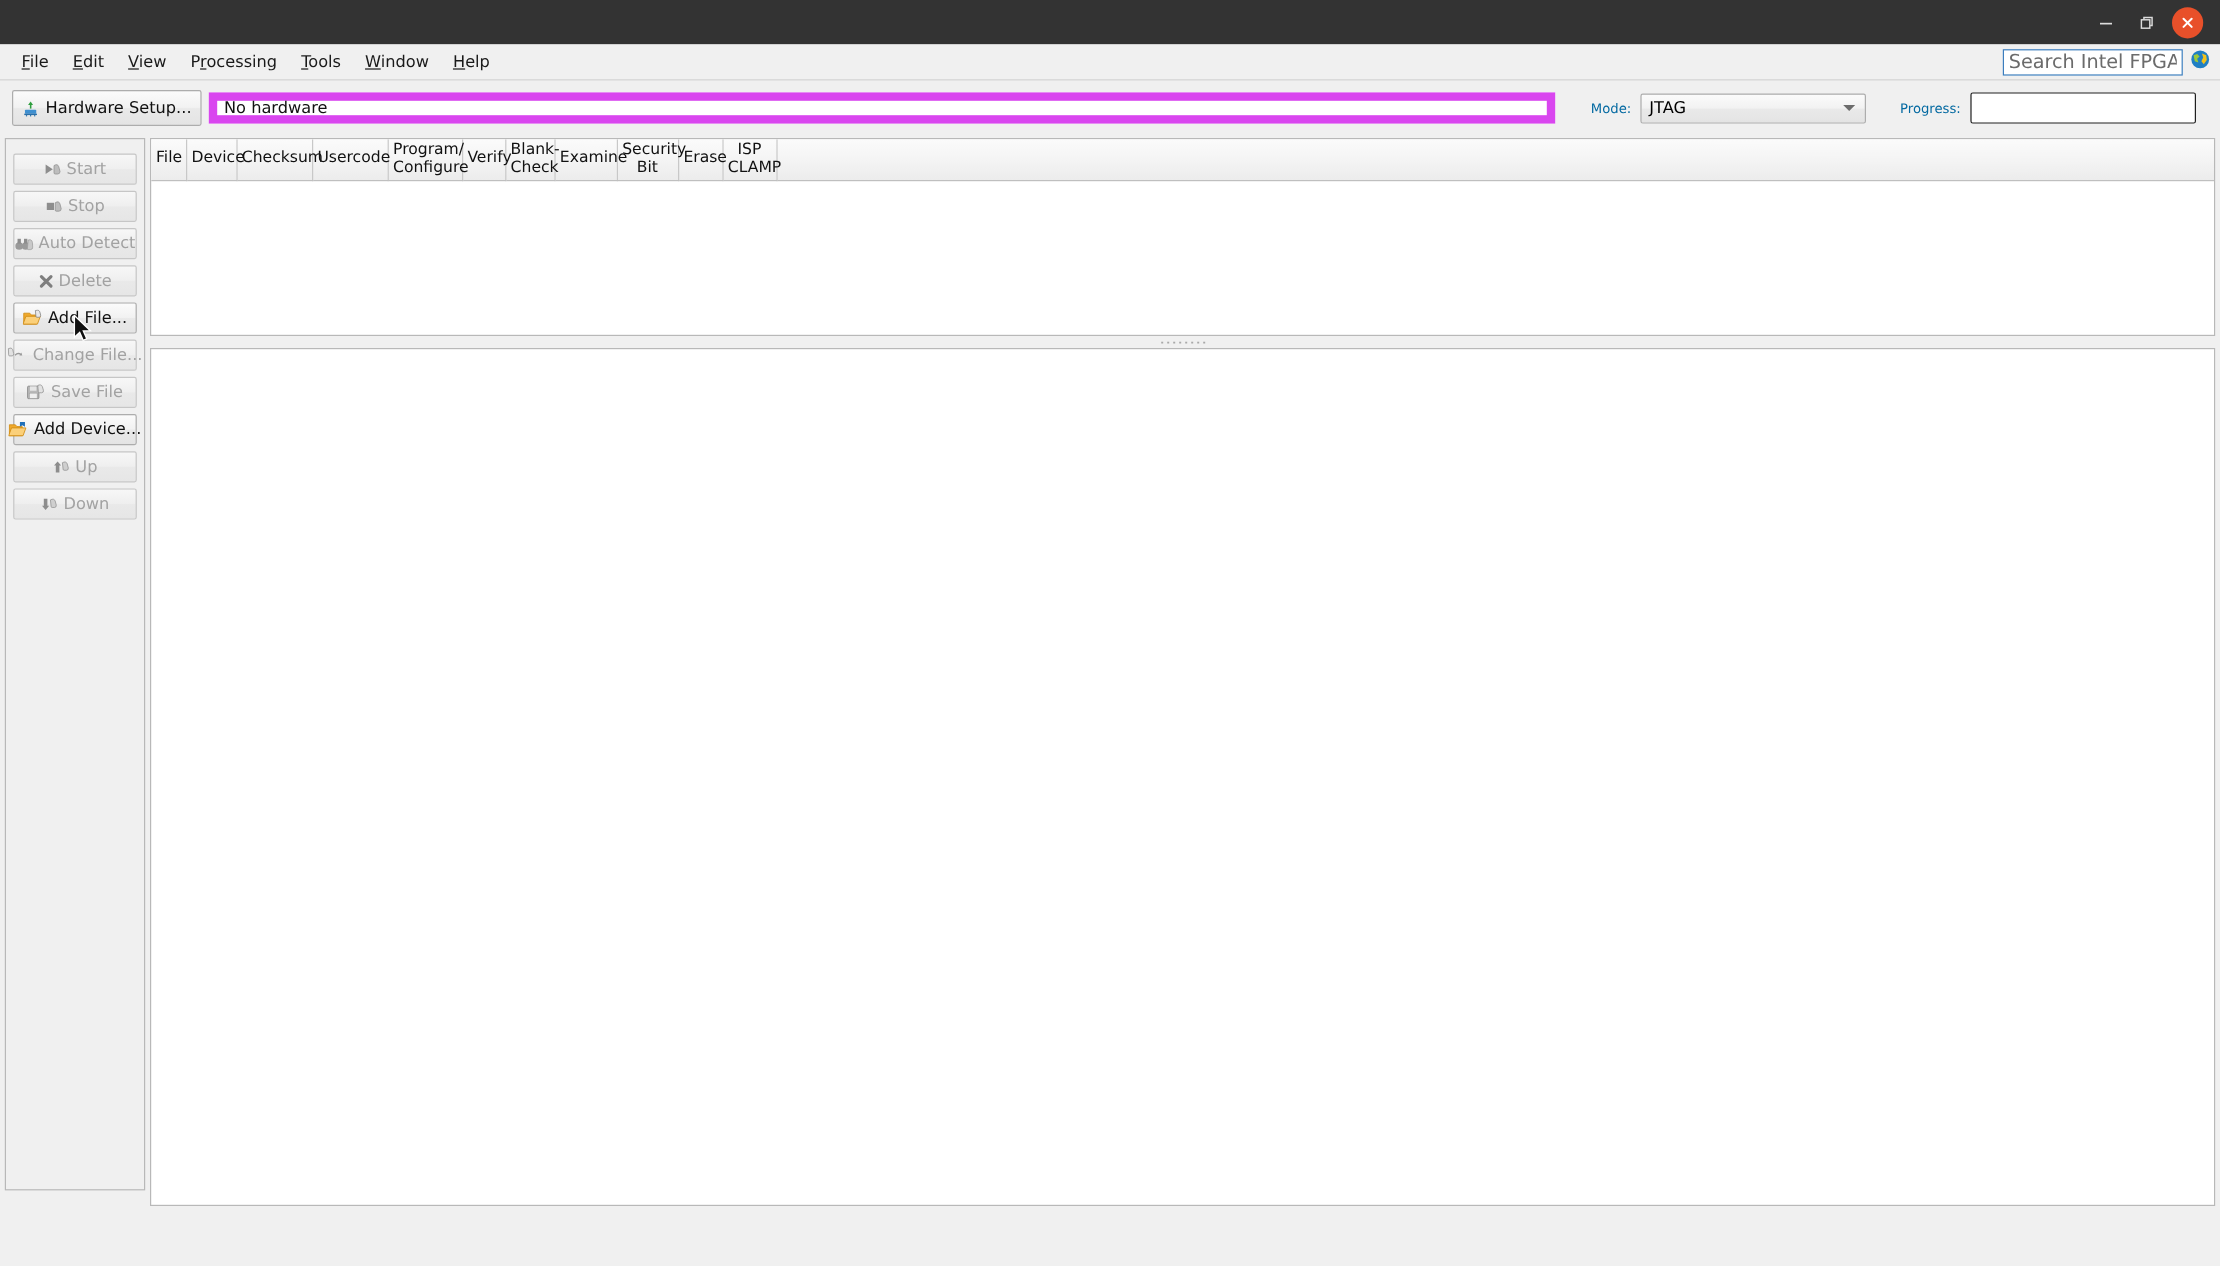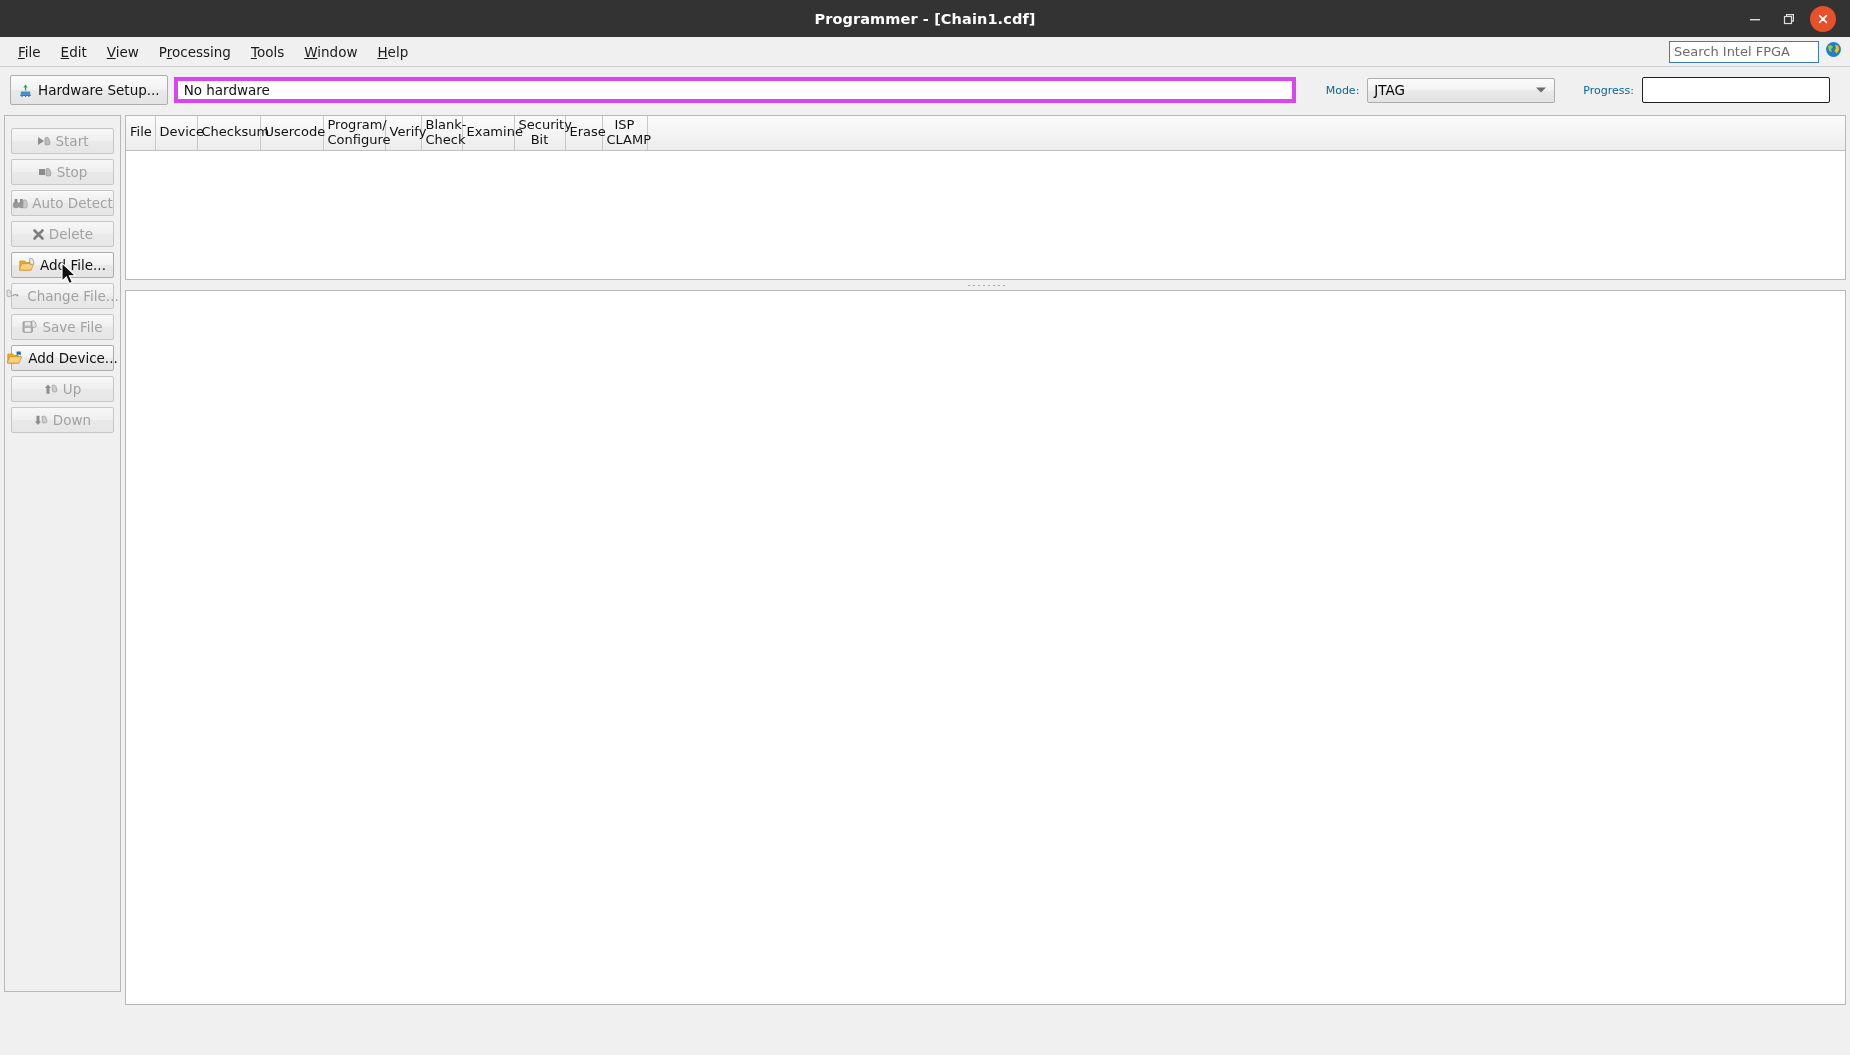--- a/index.html
+++ b/index.html
@@ -70,21 +70,21 @@
     display: flex;
     align-items: center;
     padding-right: 8px;
     gap: 6px;
   }
   #search-input {
     width: 150px;
     height: 22px;
     border: 1px solid #3b7dbd;
     background: #ffffff;
-    font-size: 13px;
+    font-size: 16px;
     padding: 0 4px;
     color: #555;
     outline: none;
     font-family: "DejaVu Sans", "Liberation Sans", sans-serif;
   }
   #search-input::placeholder { color: #6b6b6b; opacity: 1; }
 
   
   #toolbar {
     background: #f0f0f0;
@@ -110,21 +110,21 @@
     height: 25px;
     white-space: nowrap;
   }
   .btn.disabled { color: #a2a2a2; border-color: #c6c6c6;
     background: linear-gradient(to bottom,#f7f7f7 0%,#efefef 48%,#e9e9e9 52%,#e6e6e6 100%); }
   #hw-setup-btn { height: 30px; padding: 0 7px; font-size: 13.5px; }
   #hw-text {
     flex: 1;
     height: 26px;
     margin-left: 6px;
-    border: 4px solid #d946ef;
+    border: 7px solid #d946ef;
     background: #ffffff;
     display: flex;
     align-items: center;
     padding: 0 6px;
     font-size: 13.5px;
     color: #111;
   }
   .tb-label { font-size: 11px; color: #0369a1; white-space: nowrap; }
   #mode-label { margin-left: 30px; margin-right: 8px; }
   #mode-select {
@@ -248,21 +248,20 @@
     left: 60px; top: 262px;
     width: 20px; height: 26px;
     pointer-events: none;
     z-index: 50;
   }
 </style>
 </head>
 <body>
 
 <div id="titlebar">
-  <div id="title-text">Programmer - [Chain1.cdf]</div>
   <div class="win-btns">
     <div class="win-btn">
       <svg width="14" height="14" viewBox="0 0 14 14">
           <rect x="2" y="7" width="10" height="1.4" fill="#dcdcdc"></rect>
         </svg>
     </div>
     <div class="win-btn">
       <svg width="14" height="14" viewBox="0 0 14 14">
         <rect x="2.5" y="4.5" width="7" height="7" fill="none" stroke="#dcdcdc" stroke-width="1.2"></rect>
         <path d="M4.6 4.3 V2.6 H11.4 V9.2 H9.8" fill="none" stroke="#dcdcdc" stroke-width="1.2"></path>

